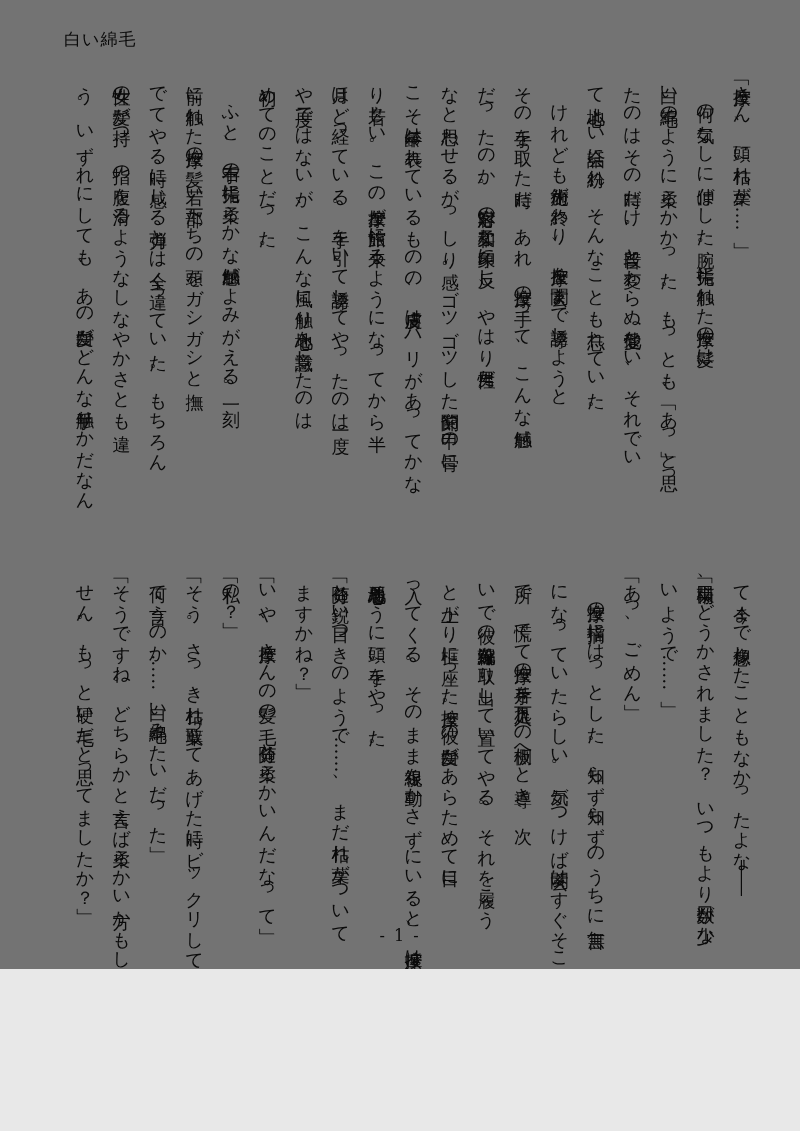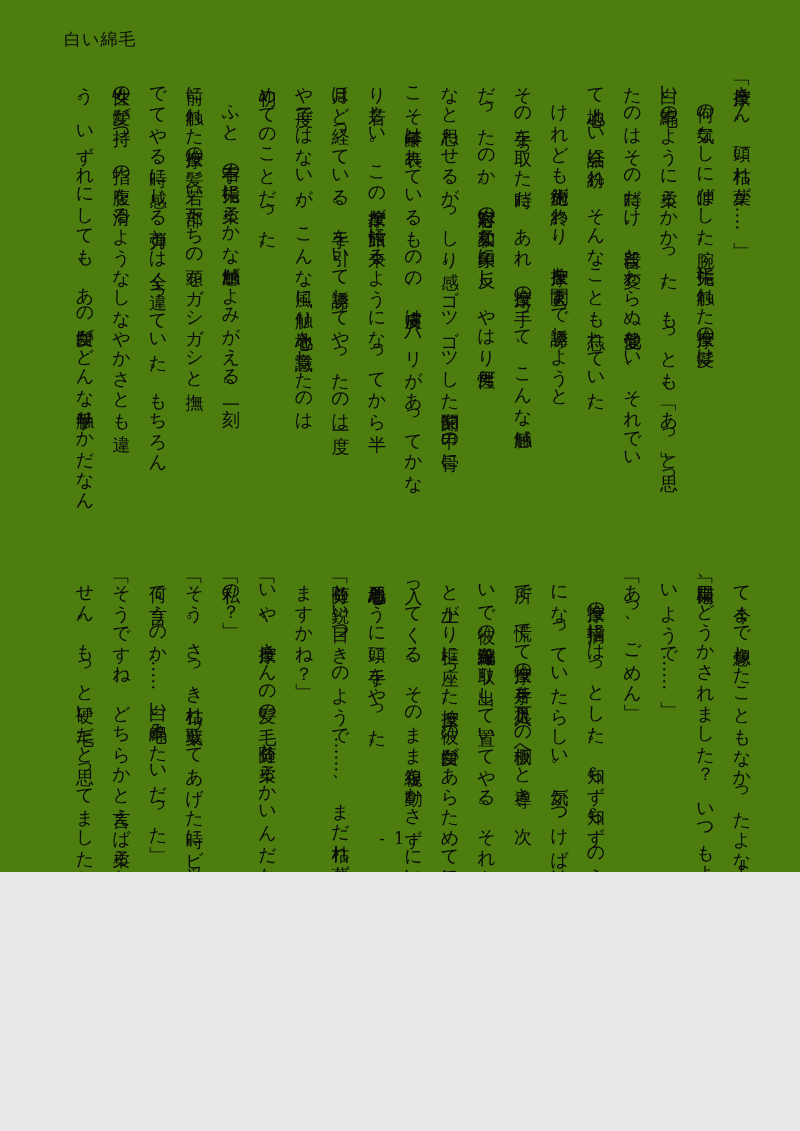--- a/index.html
+++ b/index.html
@@ -3,22 +3,22 @@
 <meta charset="utf-8">
 <style>
   html, body {
     margin: 0;
     padding: 0;
     background: #e8e8e8;
   }
   .page {
     position: relative;
     width: 800px;
-    height: 872px;
-    background: #4d7c0f;
+    height: 969px;
+    background: #737373;
     color: #0a0a0a;
     font-family: "DejaVu Serif", "Liberation Serif", serif;
     overflow: hidden;
     margin: 0 auto;
   }
   .doc-title {
     position: absolute;
     top: 28px;
     left: 64px;
     font-size: 17px;

